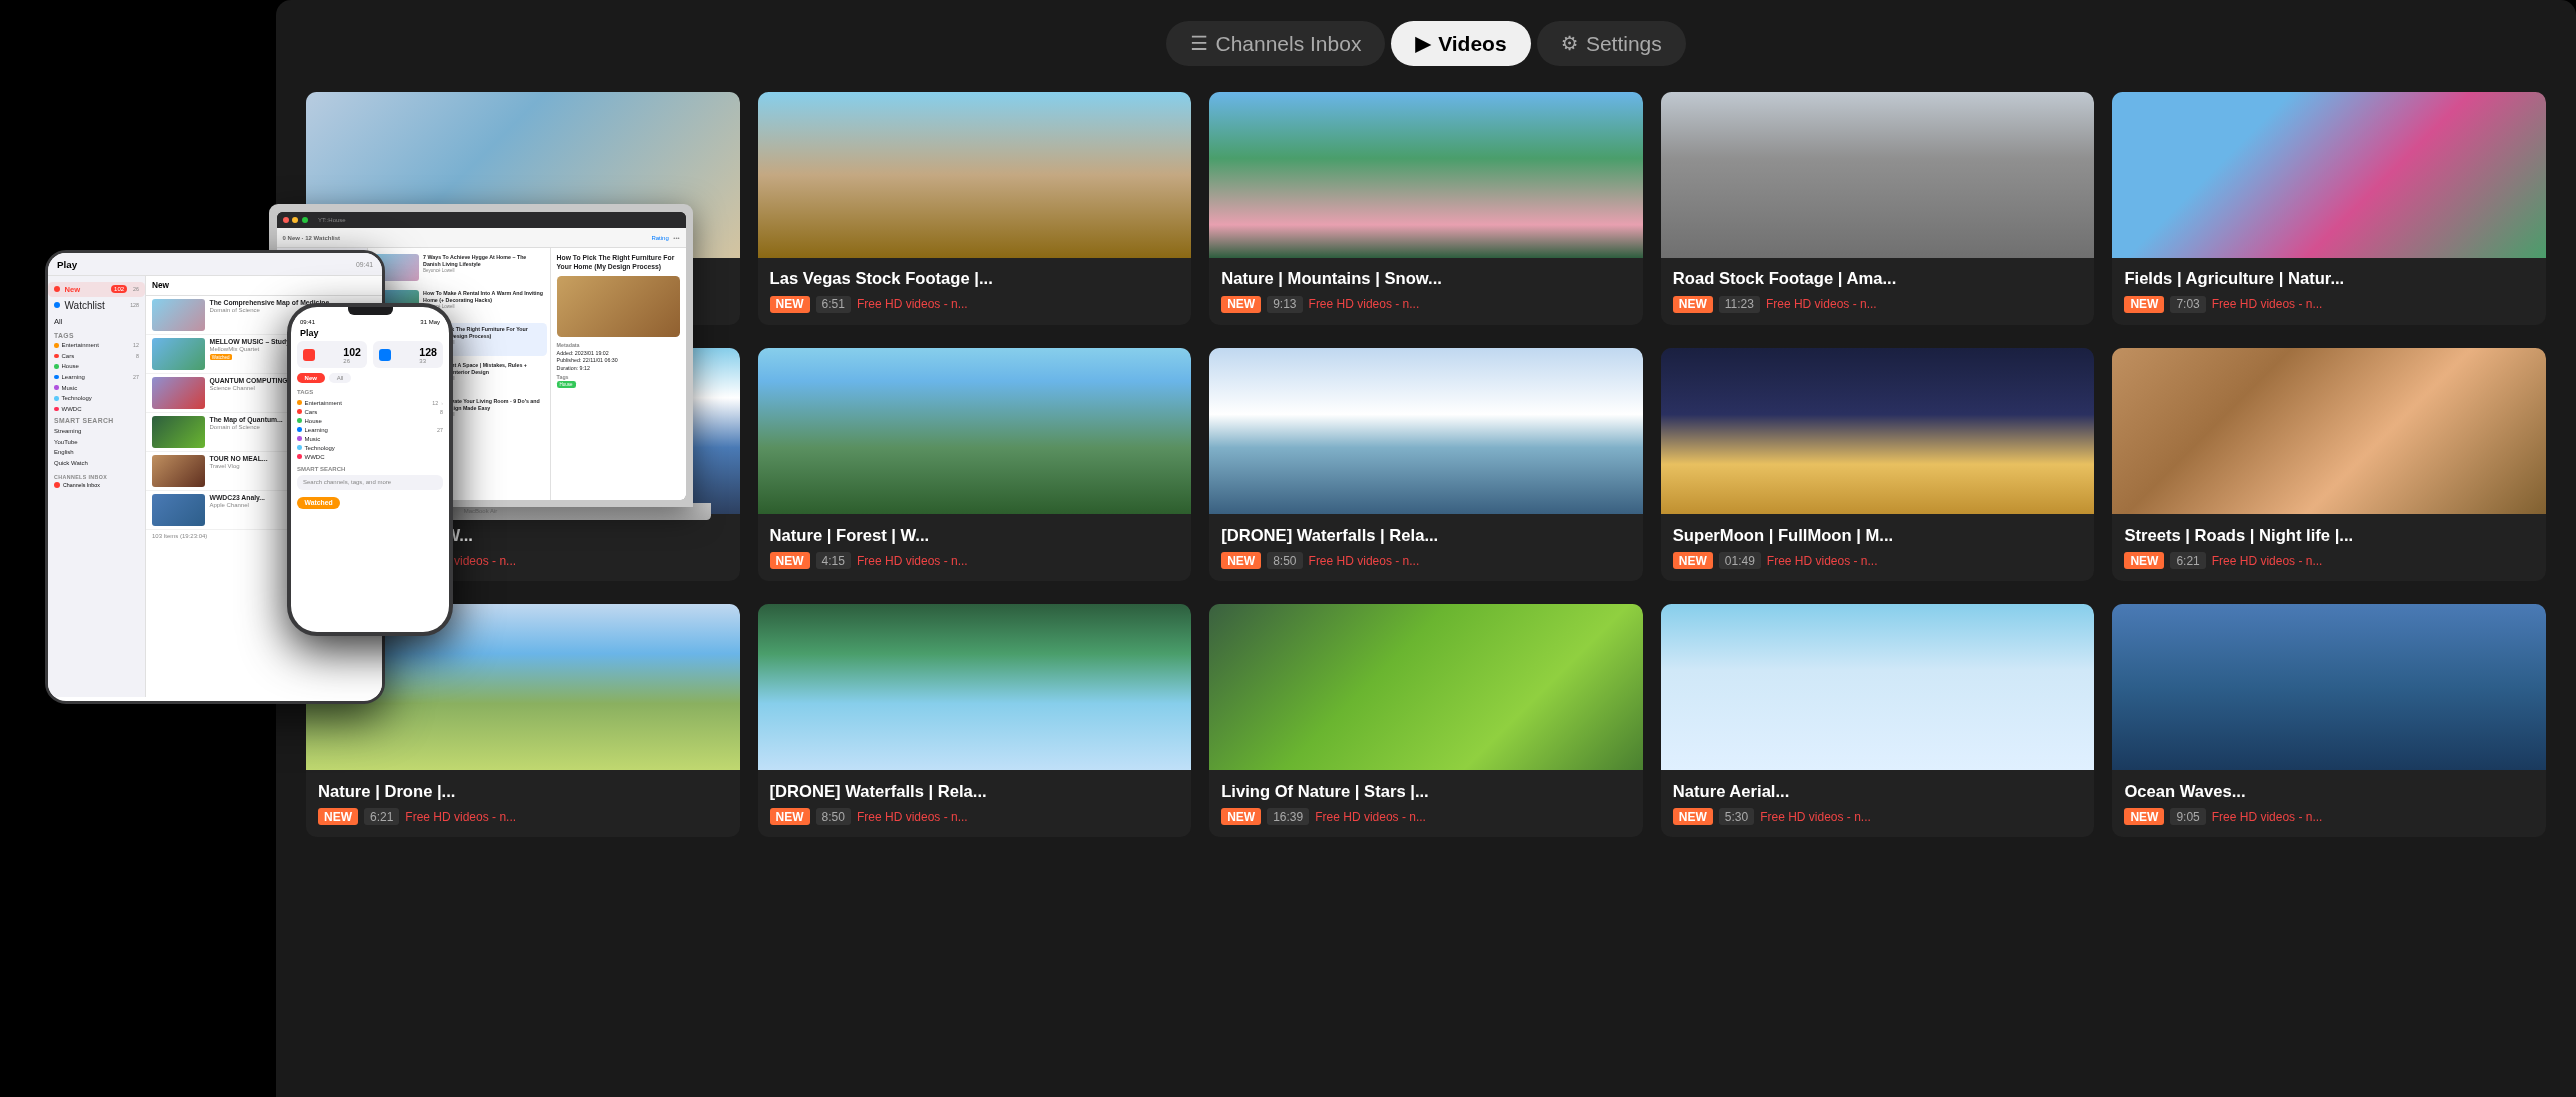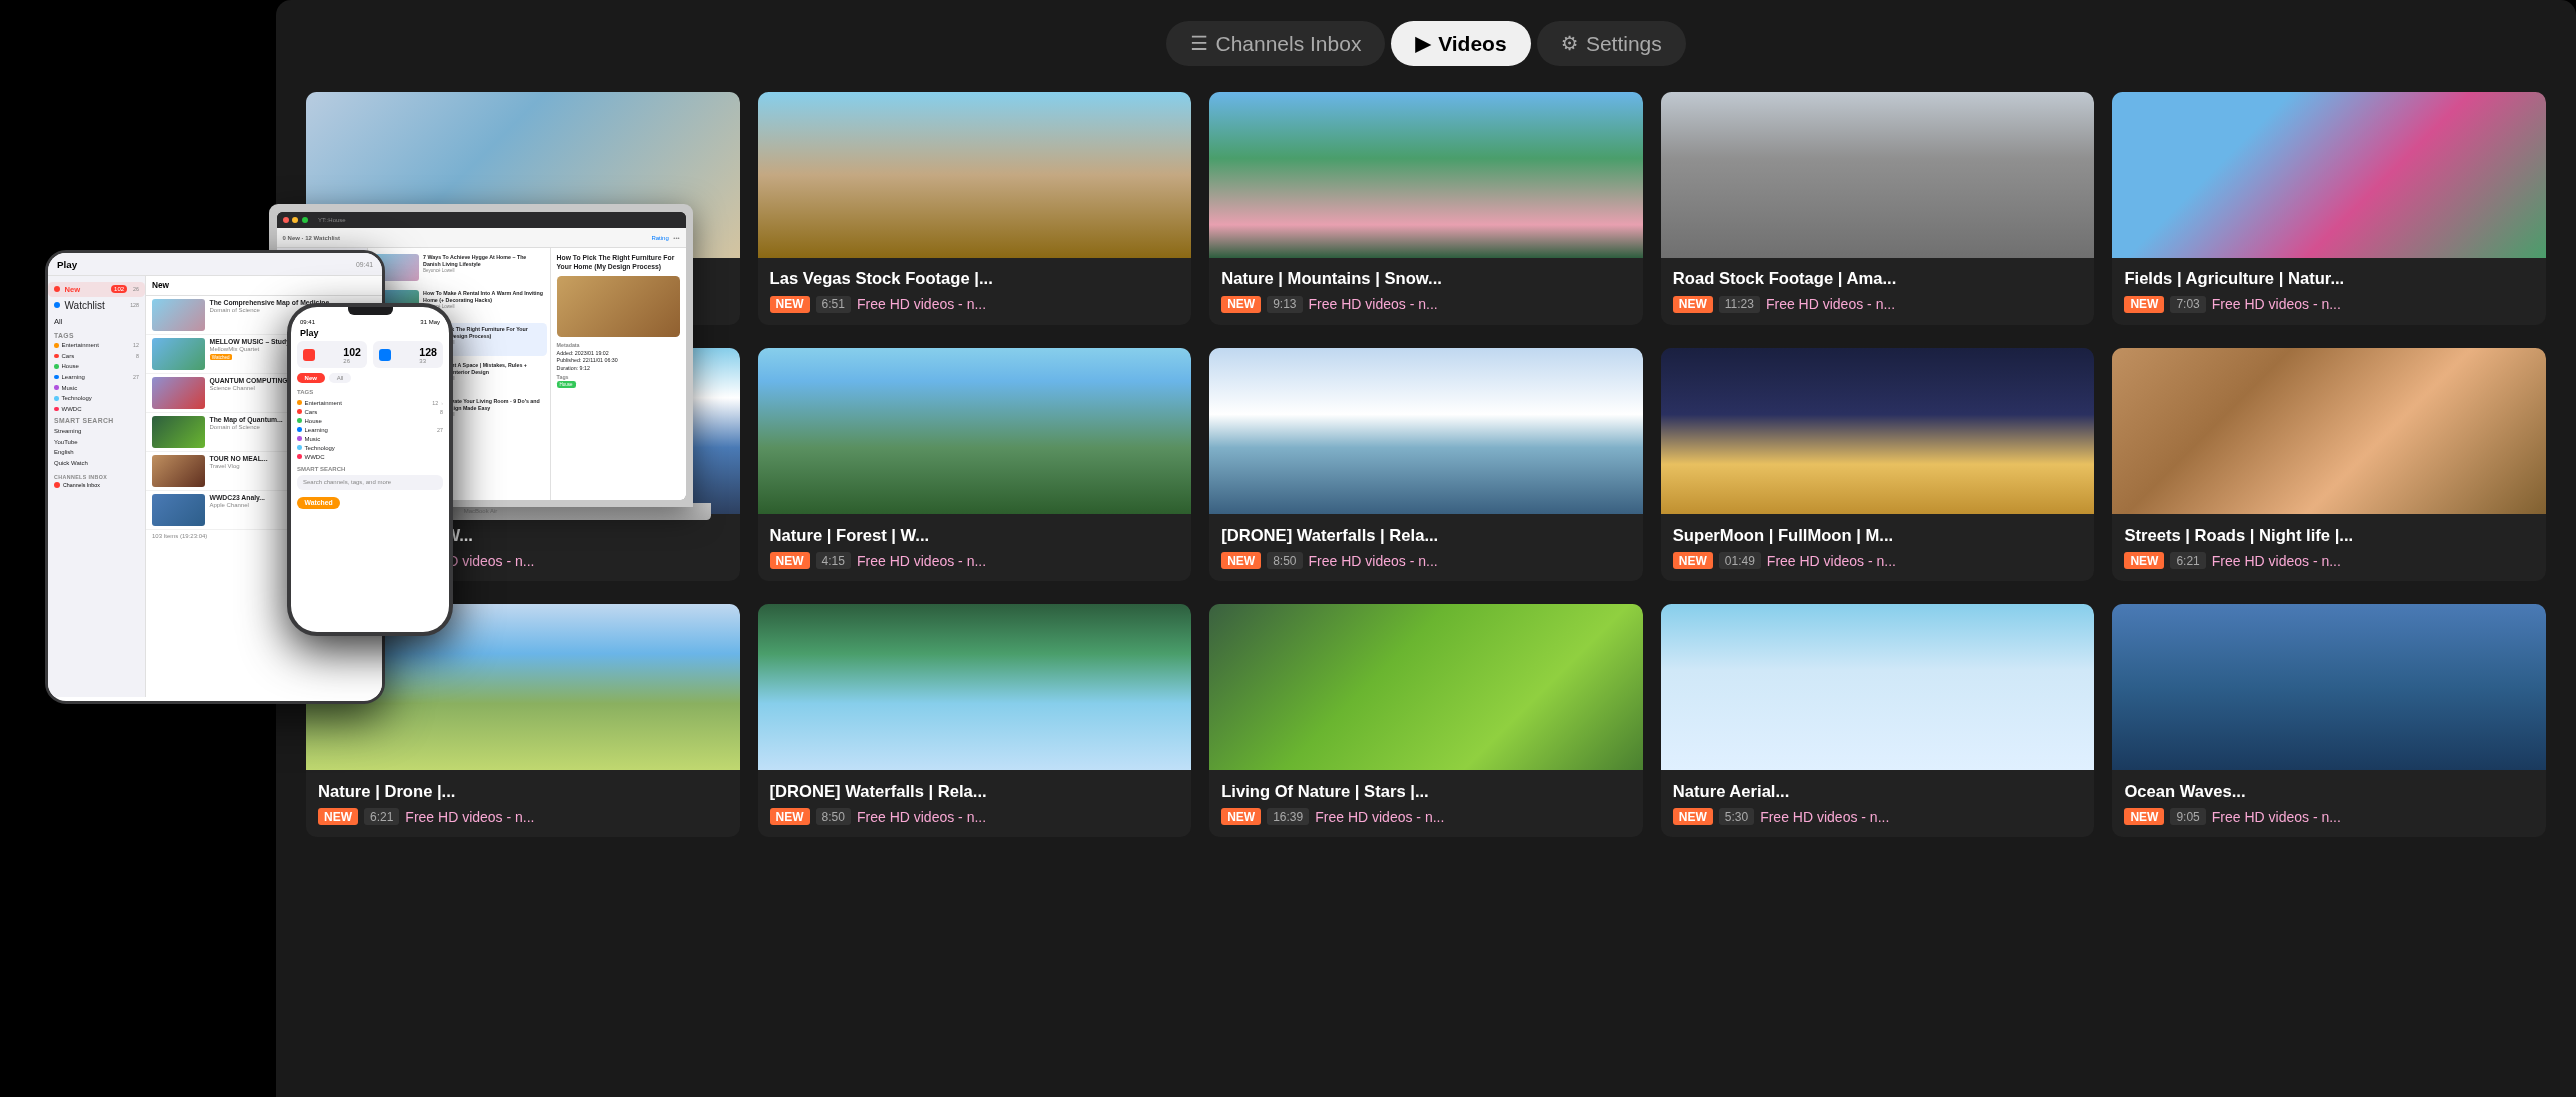--- a/index.html
+++ b/index.html
@@ -136,22 +136,22 @@
 
     .badge-duration {
       background: #333;
       color: #aaa;
       font-size: 12px;
       padding: 1.5px 6px;
       border-radius: 3px;
     }
 
     .video-channel {
-      color: #f9a8d4;
-      font-size: 14px;
+      color: #ef4444;
+      font-size: 12px;
       white-space: nowrap;
       overflow: hidden;
       text-overflow: ellipsis;
     }
 
     
 
     
     .ipad {
       position: absolute;

